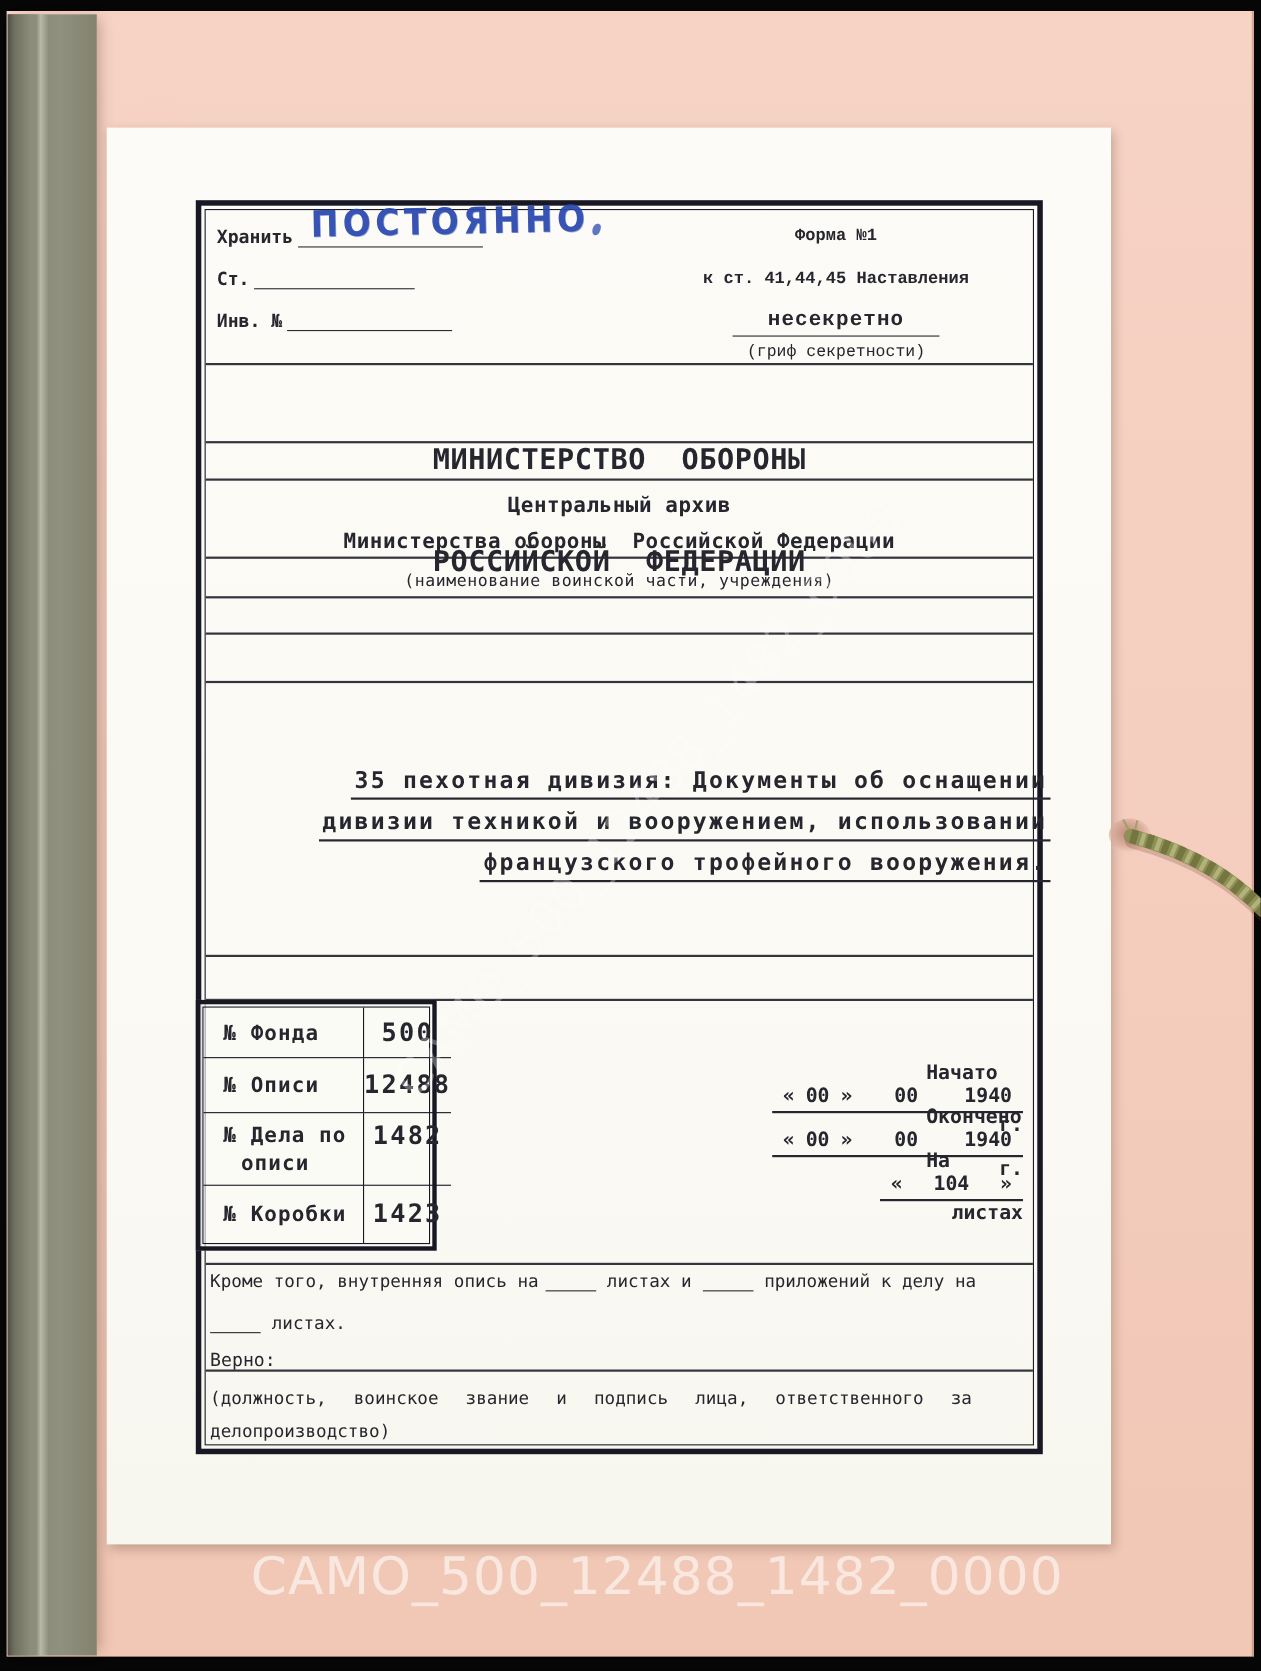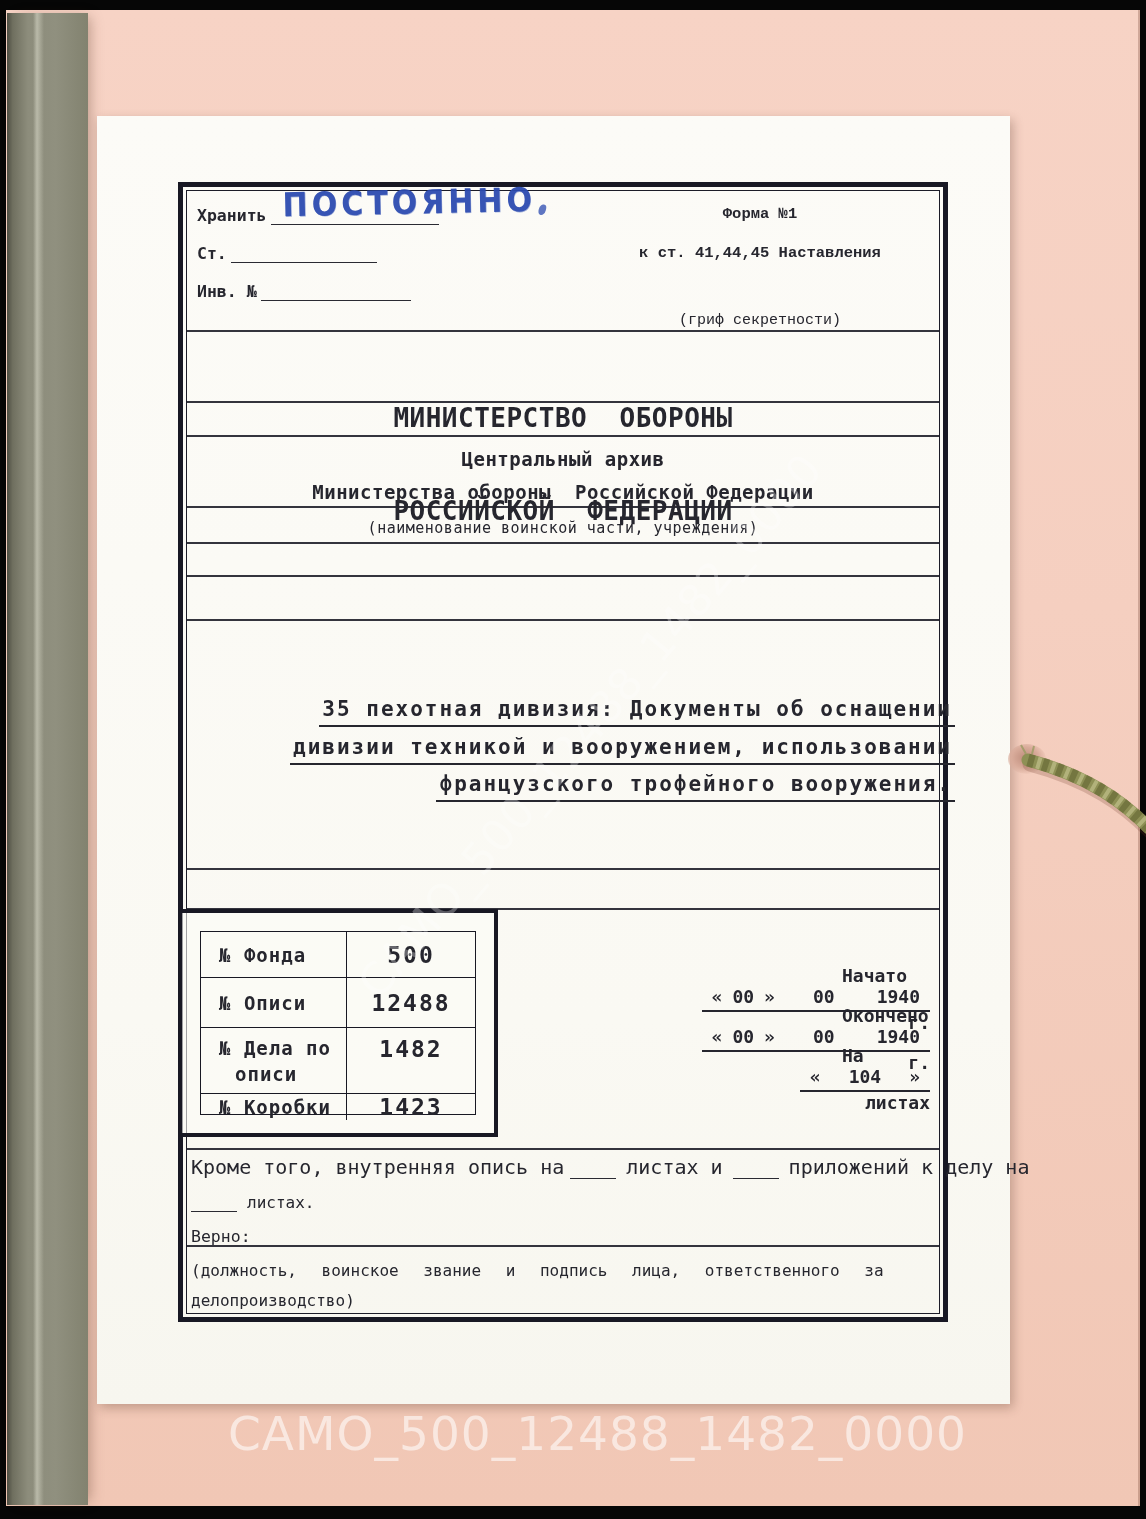--- a/index.html
+++ b/index.html
@@ -80,22 +80,22 @@
   .arch-cap{top:328px;font-size:15px;letter-spacing:.5px;}
   .delo{top:395px;font-size:25px;font-weight:bold;letter-spacing:1px;word-spacing:8px;}
 
   
   .title-block{position:absolute;left:16px;top:506px;width:100%;text-align:right;}
   .title-block .tl{height:37.5px;font-size:21px;font-weight:bold;letter-spacing:2px;white-space:pre;}
   .title-block .tl span{display:inline-block;border-bottom:2px solid #26262e;padding:0 3px 4px 3px;}
 
   
   .reg-table{
-    position:absolute;left:-9px;top:718px;width:320px;height:228px;
-    border:4px solid #181823;box-sizing:border-box;padding:18px;background:rgba(252,251,247,0.6);
+    position:absolute;left:-9px;top:718px;width:219px;height:228px;
+    border:4px solid #181823;box-sizing:border-box;padding:2px;background:rgba(252,251,247,0.6);
   }
   .reg-inner{
     width:100%;height:100%;box-sizing:border-box;border:1.5px solid #181823;
     display:grid;grid-template-columns:146px 1fr;grid-template-rows:46px 50px 66px 1fr;
   }
   .rt-label{
     display:flex;flex-direction:column;justify-content:center;
     padding-left:18px;font-size:19px;font-weight:bold;letter-spacing:1px;
     border-right:1.5px solid #181823;white-space:pre;line-height:26px;
   }
@@ -112,21 +112,21 @@
   .d-label{width:88px;}
   .d-group{display:inline-flex;align-items:baseline;border-bottom:2px solid #26262e;padding:0 10px 3px 10px;}
   .d-day{margin:0 10px;}
   .d-month{margin-left:38px;}
   .d-year{margin-left:42px;}
   .d-count{margin:0 28px;}
   .d-tail{margin-left:2px;}
   .d-unit{margin-left:12px;}
 
   
-  .foot1{position:absolute;left:4px;top:964px;display:flex;align-items:flex-end;font-size:20px;white-space:pre;}
+  .foot1{position:absolute;left:4px;top:964px;display:flex;align-items:flex-end;font-size:16px;white-space:pre;}
   .foot2{position:absolute;left:4px;top:1002px;display:flex;align-items:flex-end;font-size:16px;white-space:pre;}
   .blank{display:inline-block;width:46px;border-bottom:1.7px solid #2a2a32;height:18px;margin:0 10px;}
   .blank.first{margin-left:6px;}
   .verno{position:absolute;left:4px;top:1036px;font-size:16.5px;white-space:pre;}
   .sig-cap1{position:absolute;left:4px;top:1070px;font-size:16px;word-spacing:15px;white-space:pre;}
   .sig-cap2{position:absolute;left:4px;top:1100px;font-size:16px;white-space:pre;}
 
   
   .wm-bottom{
     position:absolute;left:228px;top:1406px;z-index:40;
@@ -184,20 +184,21 @@
           <div class="fill-row" style="width:214px">
             <span class="fl-label">Инв. №</span>
             <span class="fl-line"></span>
           </div>
         </div>
         <div class="stamp"><span>ПОСТОЯННО</span><span class="stamp-dot"></span></div>
 
         <div class="hdr-right">
           <div class="fr-no">Форма №1</div>
           <div class="fr-ref">к ст. 41,44,45 Наставления</div>
+          <div class="fr-secrecy"><span>несекретно</span></div>
           <div class="fr-caption">(гриф секретности)</div>
         </div>
 
         <div class="c-line ministry">
           <div>МИНИСТЕРСТВО  ОБОРОНЫ</div>
           <div>РОССИЙСКОЙ  ФЕДЕРАЦИИ</div>
         </div>
 
         <div class="c-line arch1">Центральный архив</div>
         <div class="c-line arch2">Министерства обороны  Российской Федерации</div>

